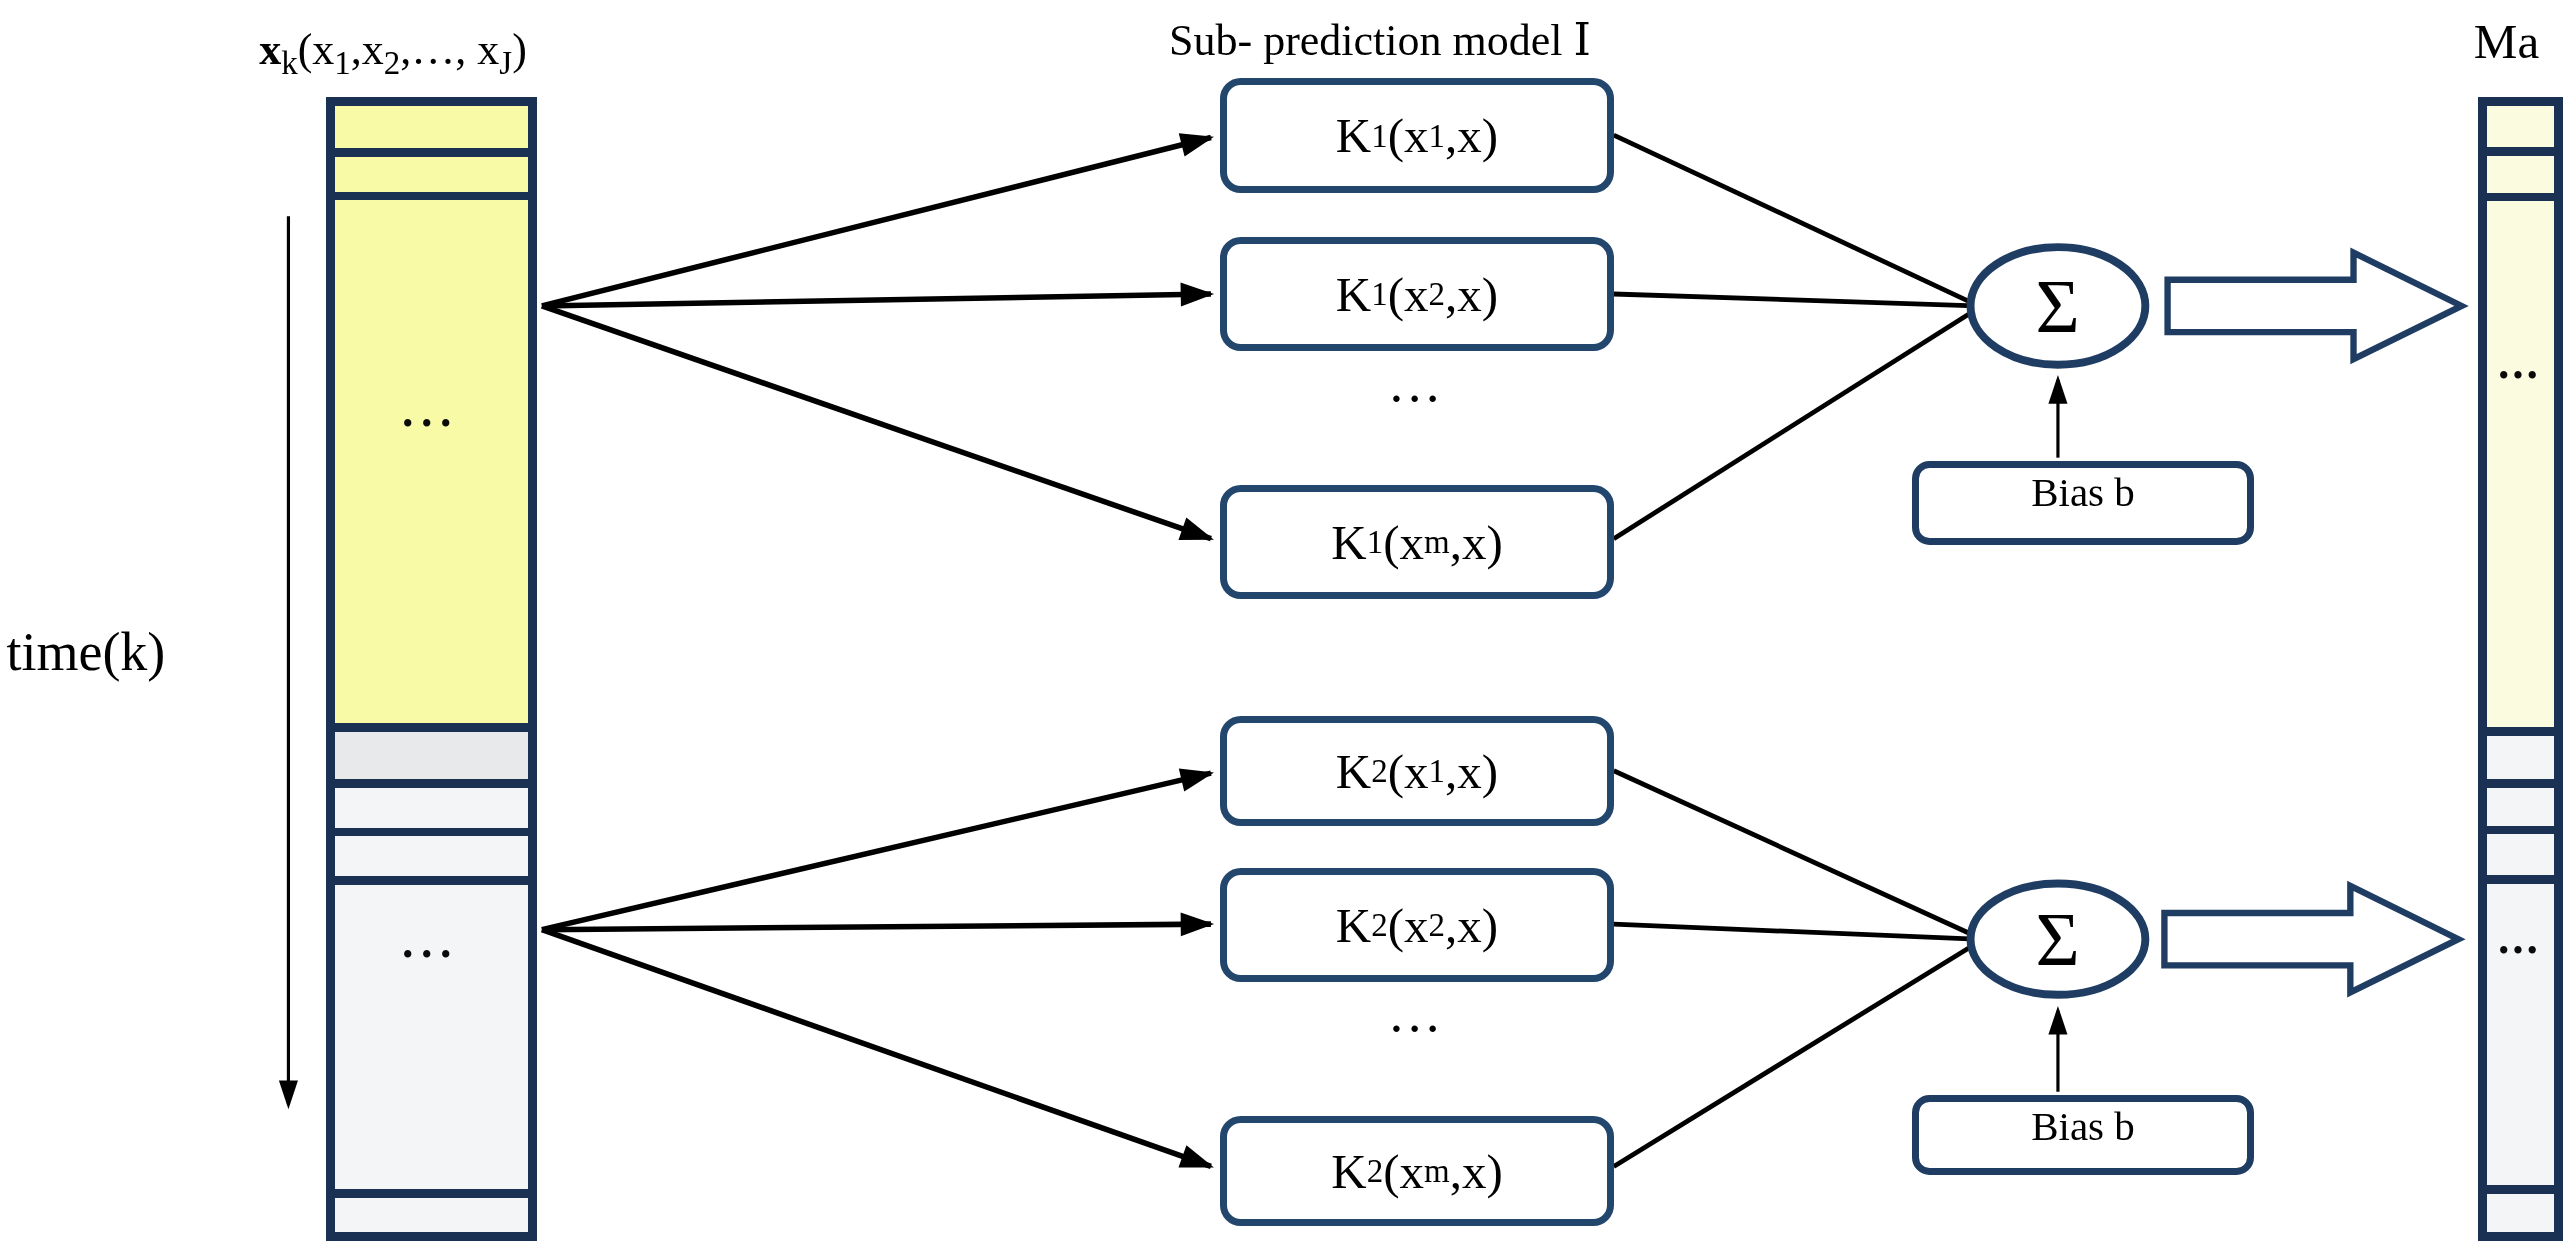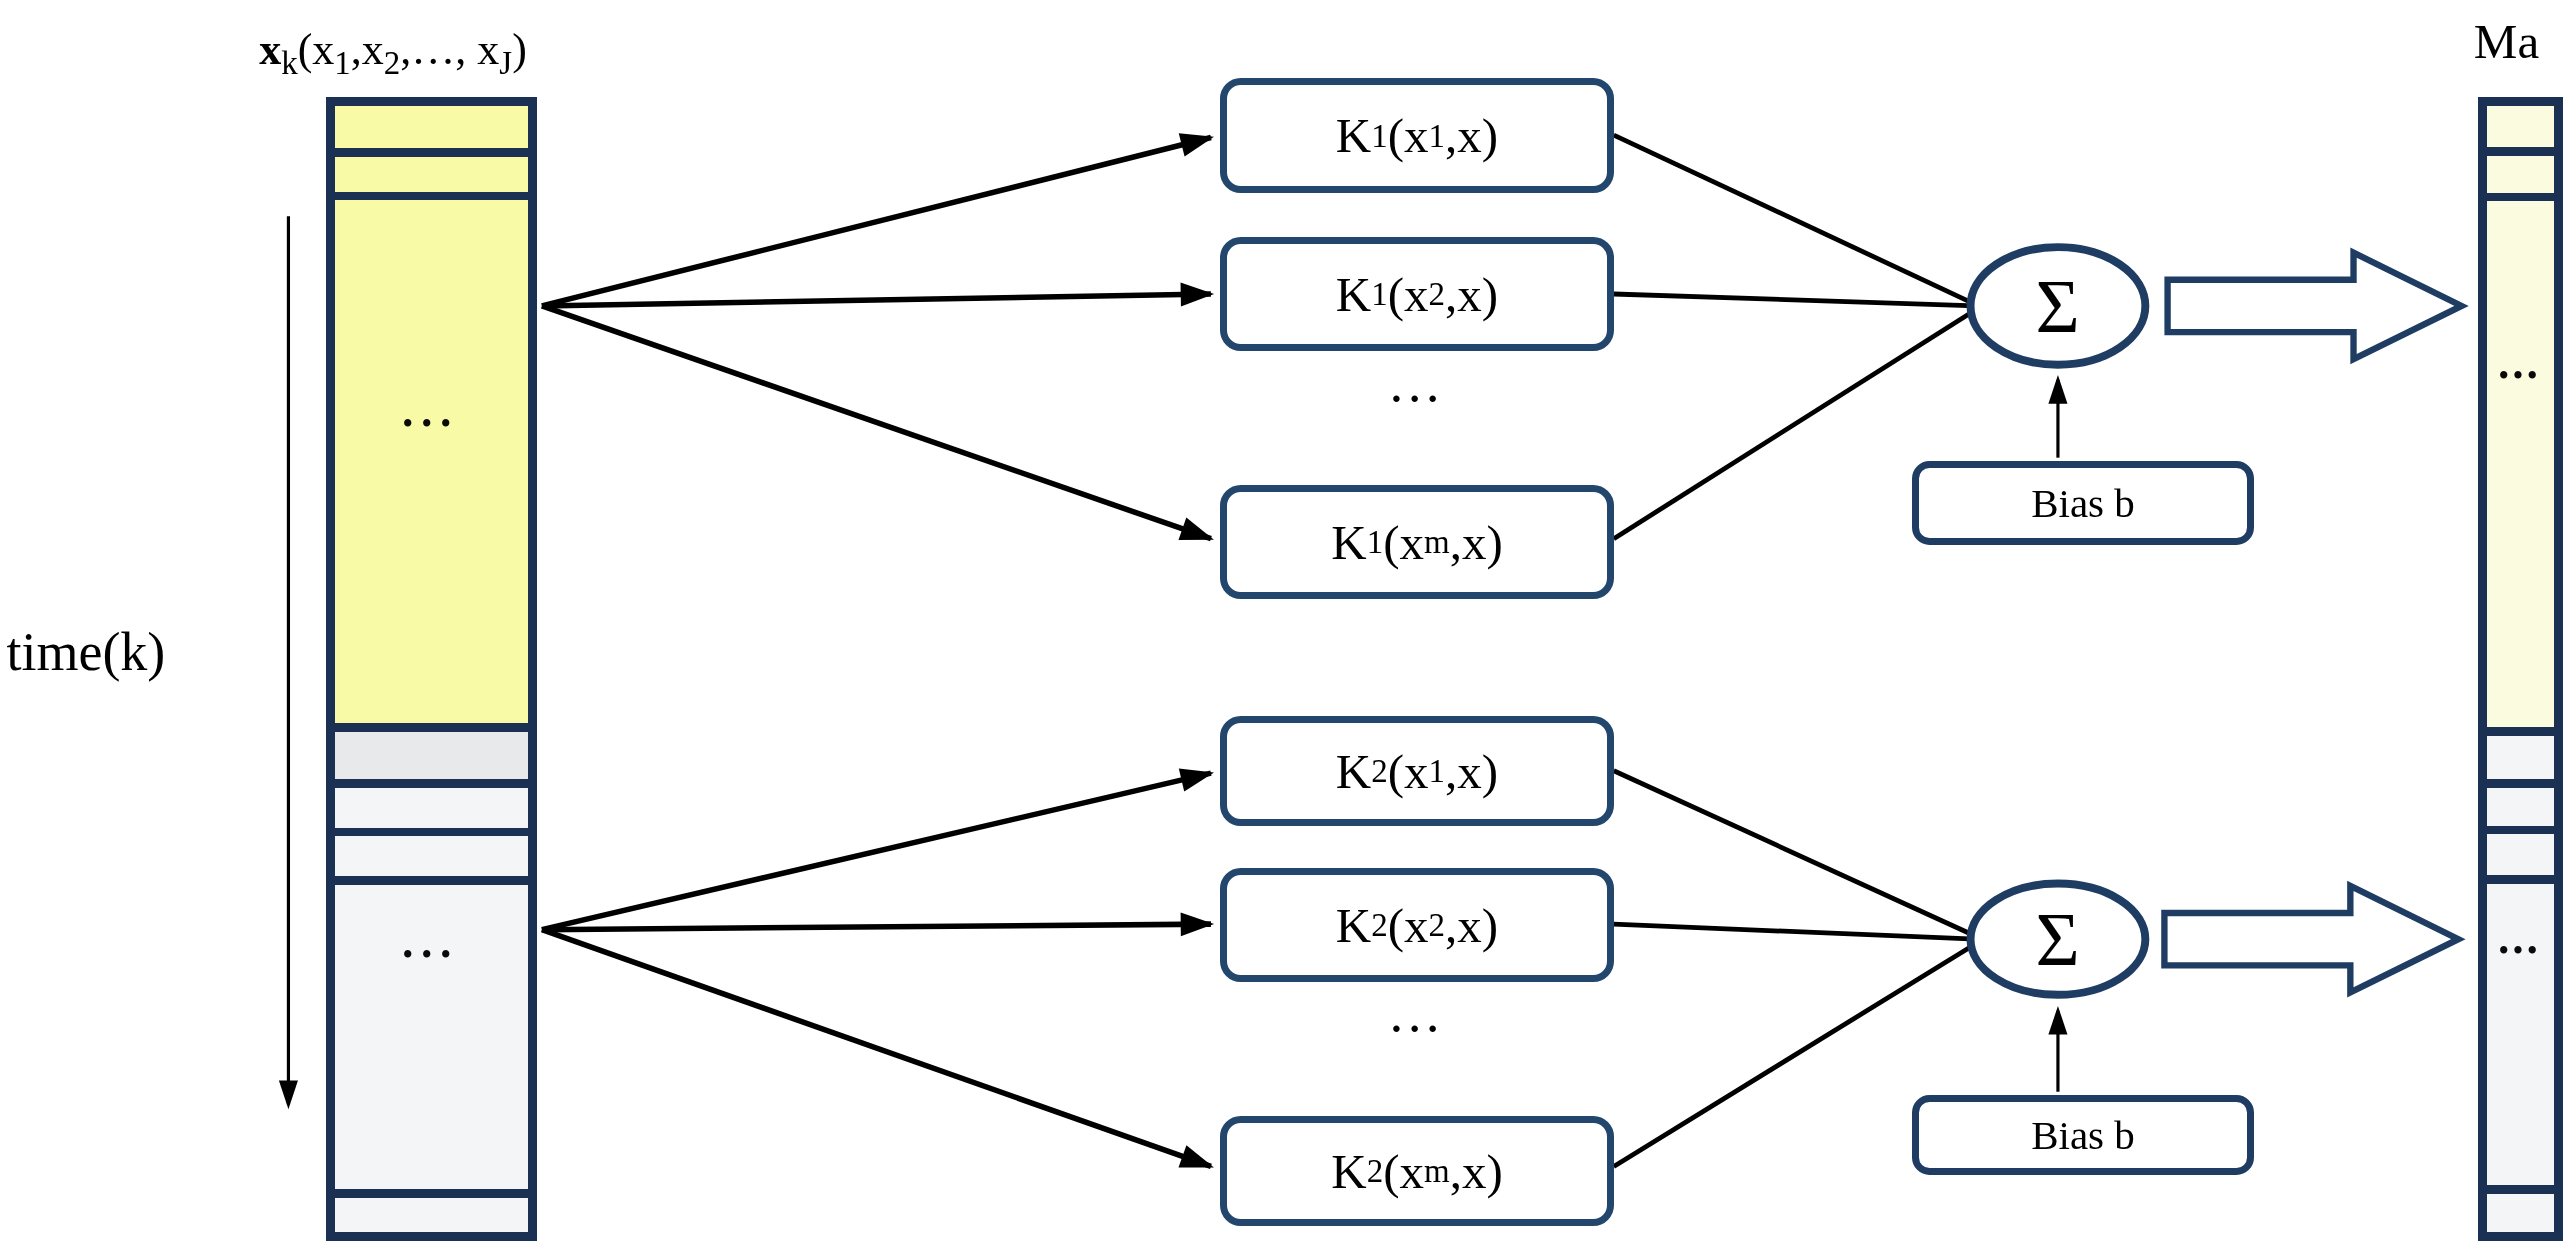--- a/index.html
+++ b/index.html
@@ -24,21 +24,21 @@
   .kbox sub,.formula sub{font-size:33px;line-height:0;}
 
   .title{position:absolute;width:524px;text-align:center;font-size:44px;white-space:nowrap;}
   .middots{position:absolute;left:1220px;width:394px;text-align:center;
            font-size:40px;letter-spacing:4.8px;font-weight:bold;}
 
   .sigma{position:absolute;left:1978px;width:159px;height:91px;text-align:center;
          line-height:91px;font-size:76px;}
   .biasbox{position:absolute;left:1912px;width:342px;box-sizing:border-box;background:#fff;
            border:7.2px solid var(--shapeline);border-radius:17.5px;
-           display:flex;align-items:center;justify-content:center;font-size:41px;}
+           display:flex;align-items:flex-start;justify-content:center;font-size:41px;}
 
   .formula{font-size:44px;white-space:nowrap;text-align:center;}
   .b{font-weight:bold;}
 </style>
 </head>
 <body>
 
 <div id="canvas">
 
   <svg width="2576" height="1261" viewBox="0 0 3242 1587">
@@ -110,20 +110,21 @@
     <div class="col-sep"></div>
     <div class="seg" style="height:40px;background:var(--graylight);"></div>
     <div class="col-sep"></div>
     <div class="seg" style="height:304px;background:var(--graylight);">
       <span class="dots" style="top:54px;">•••</span>
     </div>
     <div class="col-sep"></div>
     <div class="seg" style="height:34px;background:var(--graylight);"></div>
   </div>
 
+  <div class="title" style="left:1118px;top:14.3px;">Sub- prediction model Ⅰ</div>
 
   <div class="kbox" style="top:78px;height:115px;">
     <span>K</span>
       <sub>1</sub>
       <span>(x</span>
       <sub>1</sub>
       <span>,x)</span>
   </div>
   <div class="kbox" style="top:237px;height:114px;">
     <span>K</span>

